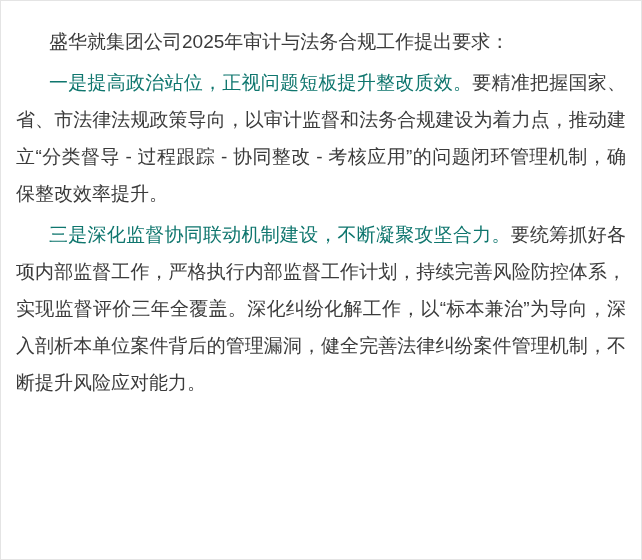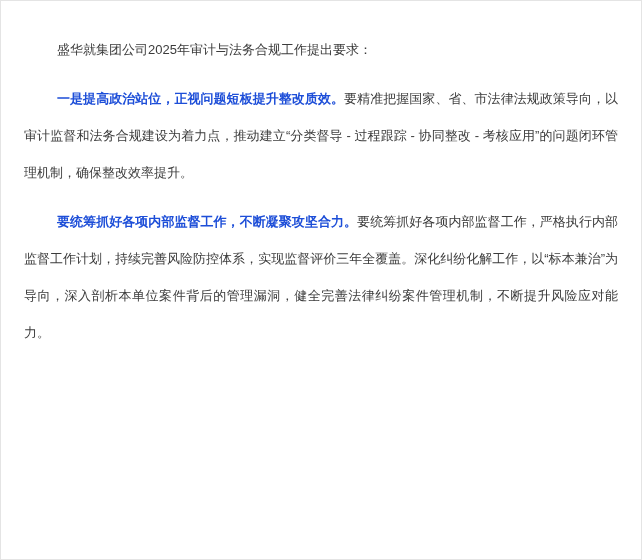--- a/index.html
+++ b/index.html
@@ -12,44 +12,44 @@
     width: 642px;
     height: 560px;
     box-sizing: border-box;
     background: #ffffff;
     border: 1px solid #e4e4e4;
     padding: 18px 11px 0 11px;
     overflow: hidden;
     font-family: "Liberation Sans", "DejaVu Sans", sans-serif;
   }
   .para {
-    margin: 12px;
+    margin: 4px;
     padding: 0;
-    font-size: 13px;
+    font-size: 19px;
     line-height: 37px;
     color: #3b3b3b;
     text-align: justify;
     text-indent: 33px;
     letter-spacing: 0;
     word-break: break-all;
   }
   .para .lead {
-    font-weight: 700;
-    color: #1d4ed8;
+    font-weight: 400;
+    color: #0f766e;
   }
   .para .body-text {
     font-weight: 400;
     color: #3b3b3b;
   }
 </style>
 </head>
 <body>
 
 <div class="doc">
 
   <p class="para">盛华就集团公司2025年审计与法务合规工作提出要求：</p>
 
   <p class="para"><strong class="lead">一是提高政治站位，正视问题短板提升整改质效。</strong><span class="body-text">要精准把握国家、省、市法律法规政策导向，以审计监督和法务合规建设为着力点，推动建立“分类督导 - 过程跟踪 - 协同整改 - 考核应用”的问题闭环管理机制，确保整改效率提升。</span></p>
 
 
-  <p class="para"><strong class="lead">要统筹抓好各项内部监督工作，不断凝聚攻坚合力。</strong><span class="body-text">要统筹抓好各项内部监督工作，严格执行内部监督工作计划，持续完善风险防控体系，实现监督评价三年全覆盖。深化纠纷化解工作，以“标本兼治”为导向，深入剖析本单位案件背后的管理漏洞，健全完善法律纠纷案件管理机制，不断提升风险应对能力。</span></p>
+  <p class="para"><strong class="lead">三是深化监督协同联动机制建设，不断凝聚攻坚合力。</strong><span class="body-text">要统筹抓好各项内部监督工作，严格执行内部监督工作计划，持续完善风险防控体系，实现监督评价三年全覆盖。深化纠纷化解工作，以“标本兼治”为导向，深入剖析本单位案件背后的管理漏洞，健全完善法律纠纷案件管理机制，不断提升风险应对能力。</span></p>
 
 </div>
 
 </body></html>

